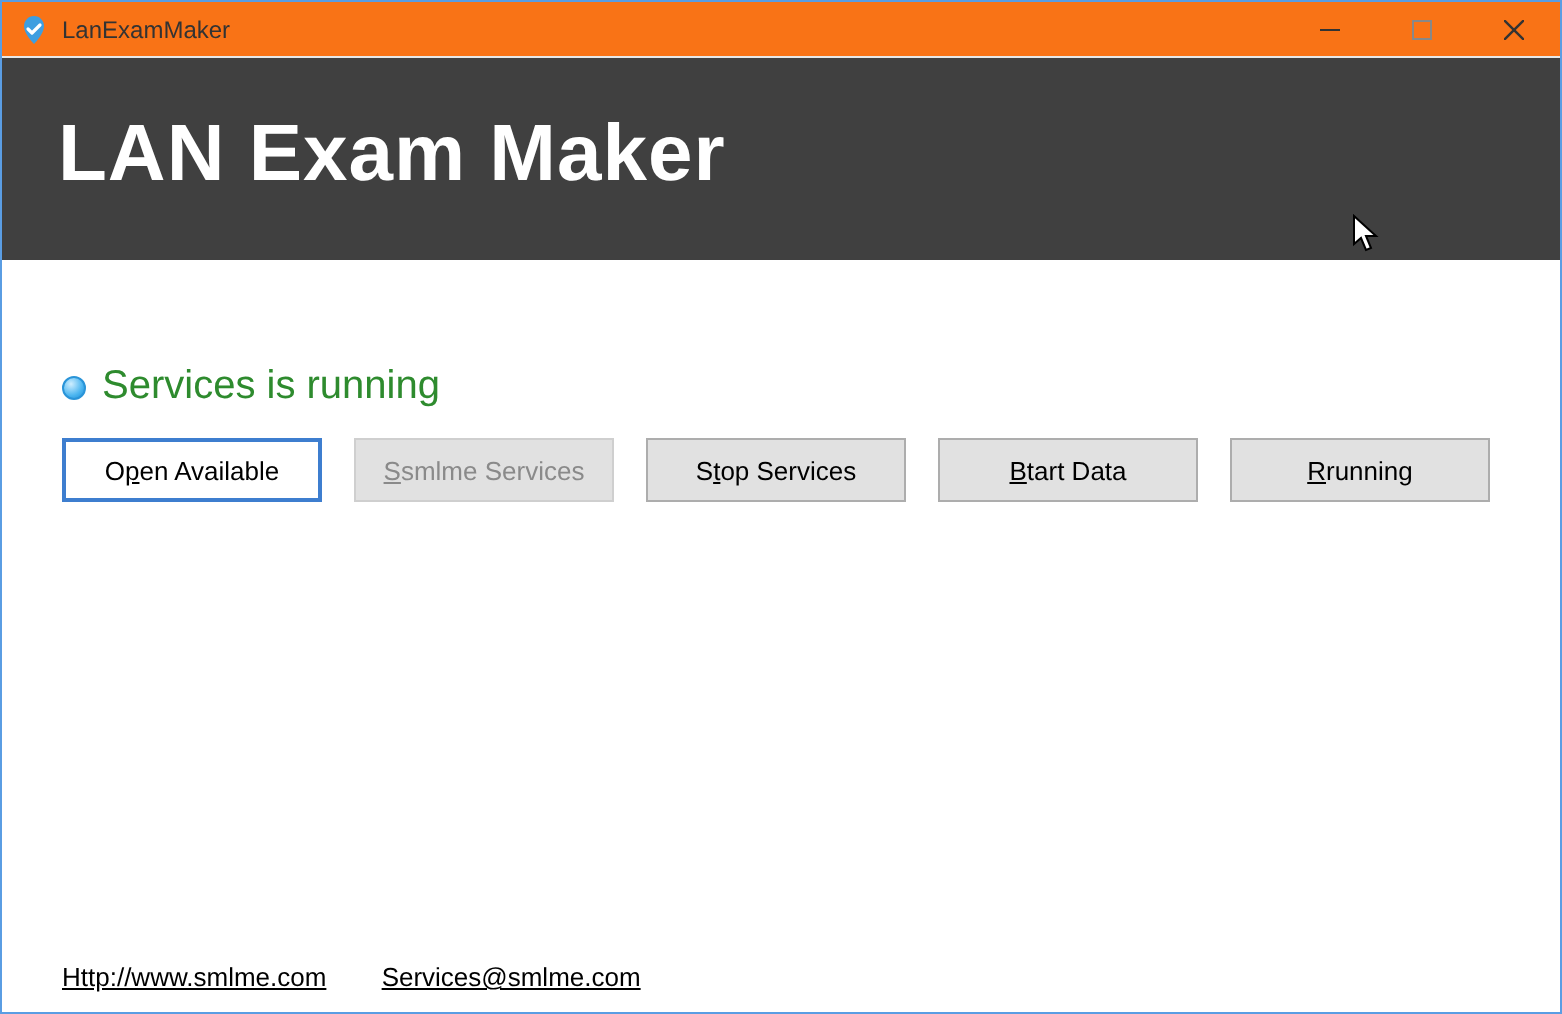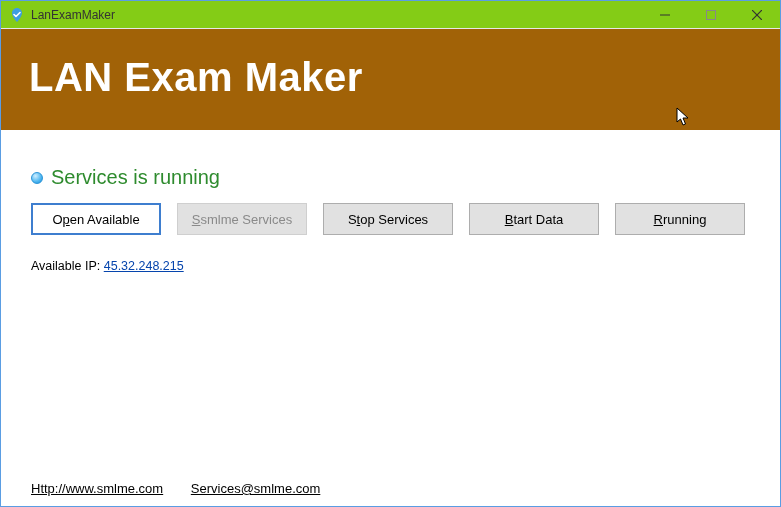--- a/index.html
+++ b/index.html
@@ -13,42 +13,42 @@
     height:507px;
     border:1px solid #5a9de3;
     display:flex;
     flex-direction:column;
   }
   
   .titlebar {
     height:28px;
     display:flex;
     align-items:center;
-    background:#84cc16;
+    background:#f97316;
     border-bottom:1px solid #e8e8e8;
   }
   .titlebar .app-icon {
     width:16px; height:16px;
     margin:0 6px 0 8px;
   }
   .titlebar .title-text {
     font-size:12px;
     color:#333;
     flex:0 0 auto;
   }
   .titlebar .spacer { flex:1; }
   .win-btn {
     width:46px; height:28px;
     display:flex; align-items:center; justify-content:center;
     color:#333;
   }
   .win-btn svg { display:block; }
   
   .hero {
-    background:#a16207;
+    background:#404040;
     color:#fff;
     padding:26px 28px 30px 28px;
     position:relative;
   }
   .hero h1 {
     margin:0;
     font-size:40px;
     font-weight:600;
     letter-spacing:0.5px;
   }
@@ -64,21 +64,21 @@
     flex:1;
     display:flex;
     flex-direction:column;
     position:relative;
   }
   .status-row {
     display:flex;
     align-items:center;
     gap:8px;
     margin-bottom:14px;
-    margin-top:12px;
+    margin-top:28px;
   }
   .status-bullet {
     width:12px; height:12px;
     border-radius:50%;
     background: radial-gradient(circle at 35% 30%, #cfeeff 0%, #4db6f0 60%, #1b8cd6 100%);
     border:1px solid #2a94d8;
   }
   .status-text {
     font-size:20px;
     color:#2e8b2e;
@@ -196,21 +196,18 @@
         <span class="ul">B</span>
         <span>tart Data</span>
     </div>
     <div class="wbtn">
       <span></span>
         <span class="ul">R</span>
         <span>running</span>
     </div>
   </div>
 
-  <div class="info-line">
-    <span>Available IP:  </span><span class="link">45.32.248.215</span>
-  </div>
 
   <div class="footer-links">
     <span>Http://www.smlme.com</span>
     <span>Services@smlme.com</span>
   </div>
 </div>
 
 </body></html>

